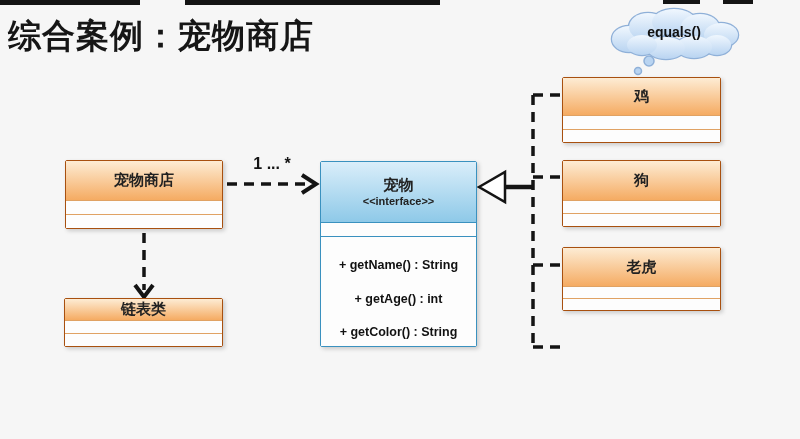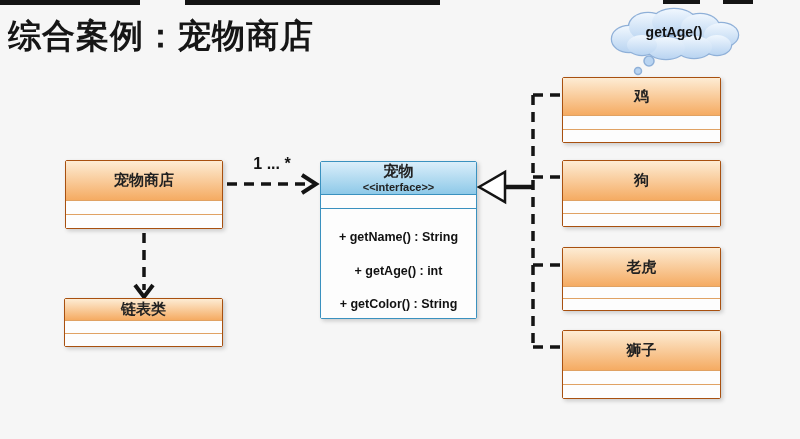--- a/index.html
+++ b/index.html
@@ -28,21 +28,21 @@
   .uml-class{position:absolute;border:1px solid var(--class-border,#a8500f);border-radius:2px;
     box-shadow:2px 2px 4px rgba(0,0,0,.18);background:#fdfdfd;box-sizing:border-box;}
   .uml-head{display:flex;align-items:center;justify-content:center;
     background:linear-gradient(to bottom,var(--class-header-top,#fdecd4),var(--class-header-bottom,#f5ab62));
     font-size:15px;font-weight:bold;color:var(--text,#222222);}
   .uml-row{background:#fdfdfd;border-top:1px solid var(--class-row-line,#e0a263);}
 
   
   .iface{position:absolute;left:320px;top:161px;width:157px;border:1.5px solid var(--interface-border,#3a91bf);
     border-radius:2px;box-shadow:2px 2px 4px rgba(0,0,0,.18);background:#fdfdfd;box-sizing:border-box;}
-  .iface-head{height:32px;display:flex;flex-direction:column;align-items:center;justify-content:center;
+  .iface-head{height:60px;display:flex;flex-direction:column;align-items:center;justify-content:center;
     background:linear-gradient(to bottom,var(--interface-header-top,#daeefa),var(--interface-header-bottom,#8ec9e8));
     color:var(--text,#222222);font-weight:bold;}
   .iface-name{font-size:15px;line-height:19px;}
   .iface-stereotype{font-size:11px;line-height:15px;}
   .iface-row{height:13px;background:#fdfdfd;border-top:1px solid var(--interface-border,#3a91bf);}
   .iface-methods{padding:3px 0 5px 0;border-top:1px solid var(--interface-border,#3a91bf);background:#fdfdfd;}
   .iface-methods div{font-size:12.5px;font-weight:bold;color:#111;text-align:center;line-height:16.5px;white-space:nowrap;margin-top:17px;}
 
   
   .mult-label{position:absolute;left:237px;top:155px;width:70px;text-align:center;
@@ -102,21 +102,21 @@
     <g>
       <use href="#cloudShape" class="cloud-stroke"></use>
       <use href="#cloudShape" class="cloud-fill"></use>
       <circle class="tail-bubble" cx="649" cy="61" r="5"></circle>
       <circle class="tail-bubble" cx="638" cy="71" r="3.5"></circle>
     </g>
   </svg>
 
   <div class="mult-label">1 ... *</div>
 
-  <div class="cloud-label">getAge()</div>
+  <div class="cloud-label">equals()</div>
 
   <div class="uml-class" style="left:65px;top:160px;width:158px;">
     <div class="uml-head" style="height:39px;">宠物商店</div>
     <div class="uml-row" style="height:13px;"></div>
     <div class="uml-row" style="height:13px;"></div>
   </div>
 
   <div class="uml-class" style="left:64px;top:298px;width:159px;">
     <div class="uml-head" style="height:21px;font-family:Liberation Mono, monospace;">链表类</div>
     <div class="uml-row" style="height:12px;"></div>
@@ -147,19 +147,14 @@
     <div class="uml-row" style="height:12px;"></div>
     <div class="uml-row" style="height:12px;"></div>
   </div>
 
   <div class="uml-class" style="left:562px;top:247px;width:159px;">
     <div class="uml-head" style="height:38px;font-family:Liberation Serif, serif;">老虎</div>
     <div class="uml-row" style="height:11px;"></div>
     <div class="uml-row" style="height:11px;"></div>
   </div>
 
-  <div class="uml-class" style="left:562px;top:330px;width:159px;">
-    <div class="uml-head" style="height:39px;">狮子</div>
-    <div class="uml-row" style="height:13px;"></div>
-    <div class="uml-row" style="height:13px;"></div>
-  </div>
 
 </div>
 
 </body></html>

